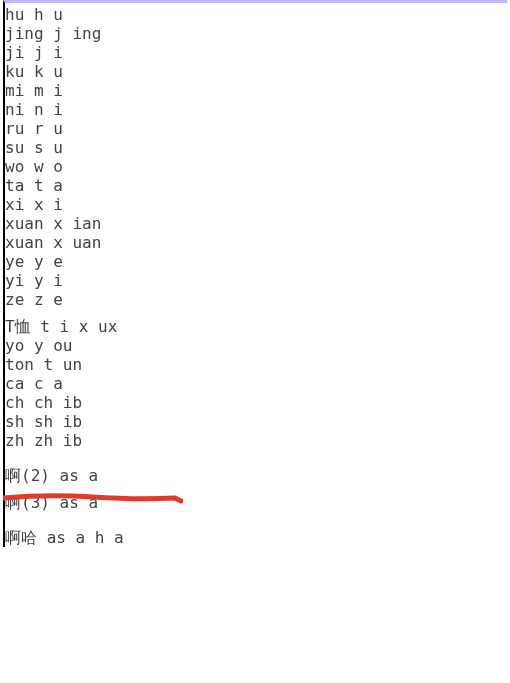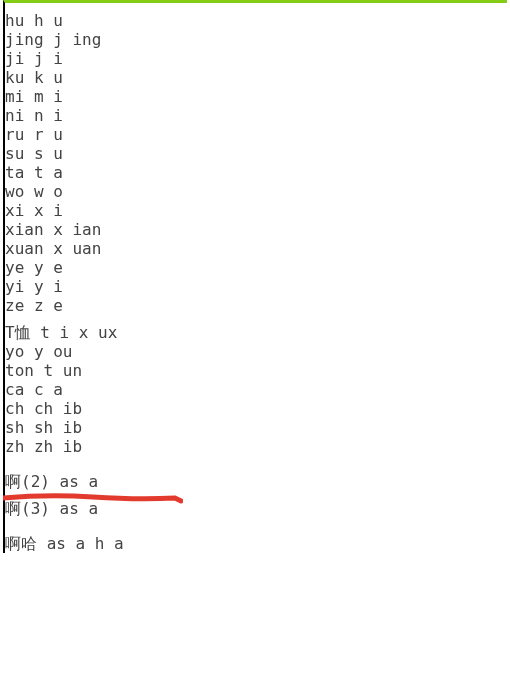--- a/index.html
+++ b/index.html
@@ -15,23 +15,23 @@
     font-size: 16px;
     line-height: 19px;
     color: #444444;
     overflow: hidden;
   }
   .sheet {
     position: absolute;
     left: 3px;
     top: 0;
     width: 504px;
-    border-top: 3px solid #84cc16;
+    border-top: 3px solid #c4b5fd;
     border-left: 2px solid #000000;
-    padding-top: 8px;
+    padding-top: 2px;
     box-sizing: border-box;
   }
   .line {
     white-space: pre;
     padding-left: 0px;
   }
   .spacer {
     height: 8px;
   }
   .anno {
@@ -49,24 +49,24 @@
 <div class="sheet">
 
   <div class="line">hu h u</div>
   <div class="line">jing j ing</div>
   <div class="line">ji j i</div>
   <div class="line">ku k u</div>
   <div class="line">mi m i</div>
   <div class="line">ni n i</div>
   <div class="line">ru r u</div>
   <div class="line">su s u</div>
+  <div class="line">wo w o</div>
   <div class="line">ta t a</div>
-  <div class="line">wo w o</div>
   <div class="line">xi x i</div>
-  <div class="line">xian x ian</div>
+  <div class="line">xuan x ian</div>
   <div class="line">xuan x uan</div>
   <div class="line">ye y e</div>
   <div class="line">yi y i</div>
   <div class="line">ze z e</div>
 
   <div class="spacer"></div>
 
   <div class="line">T恤 t i x ux</div>
   <div class="line">yo y ou</div>
   <div class="line">ton t un</div>

